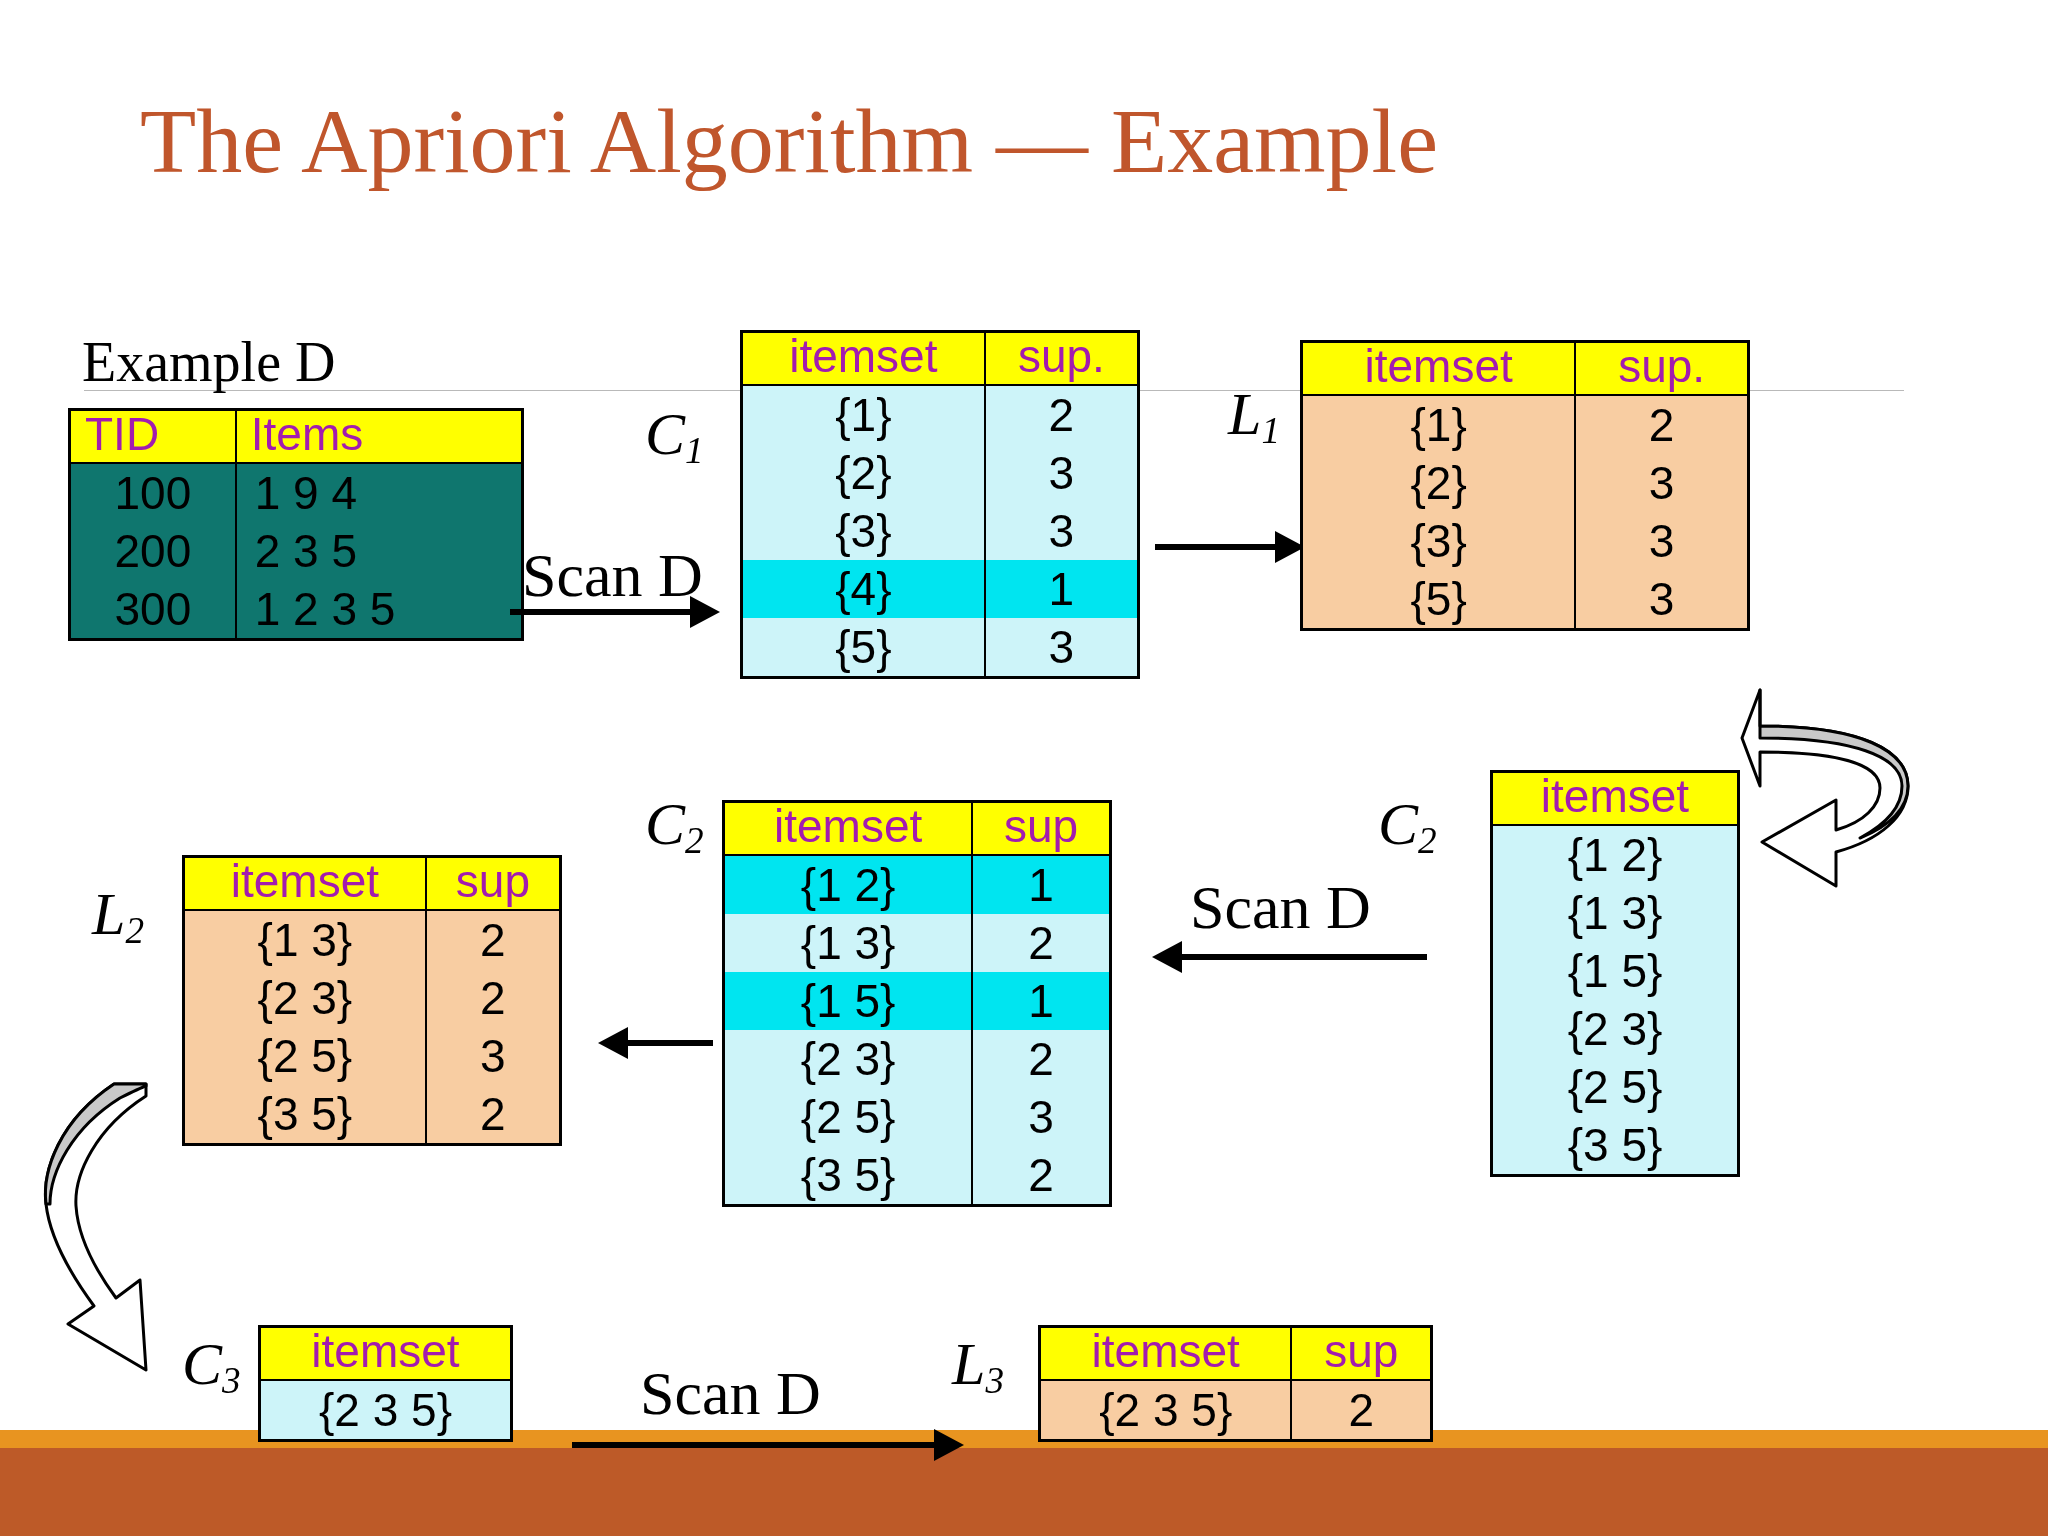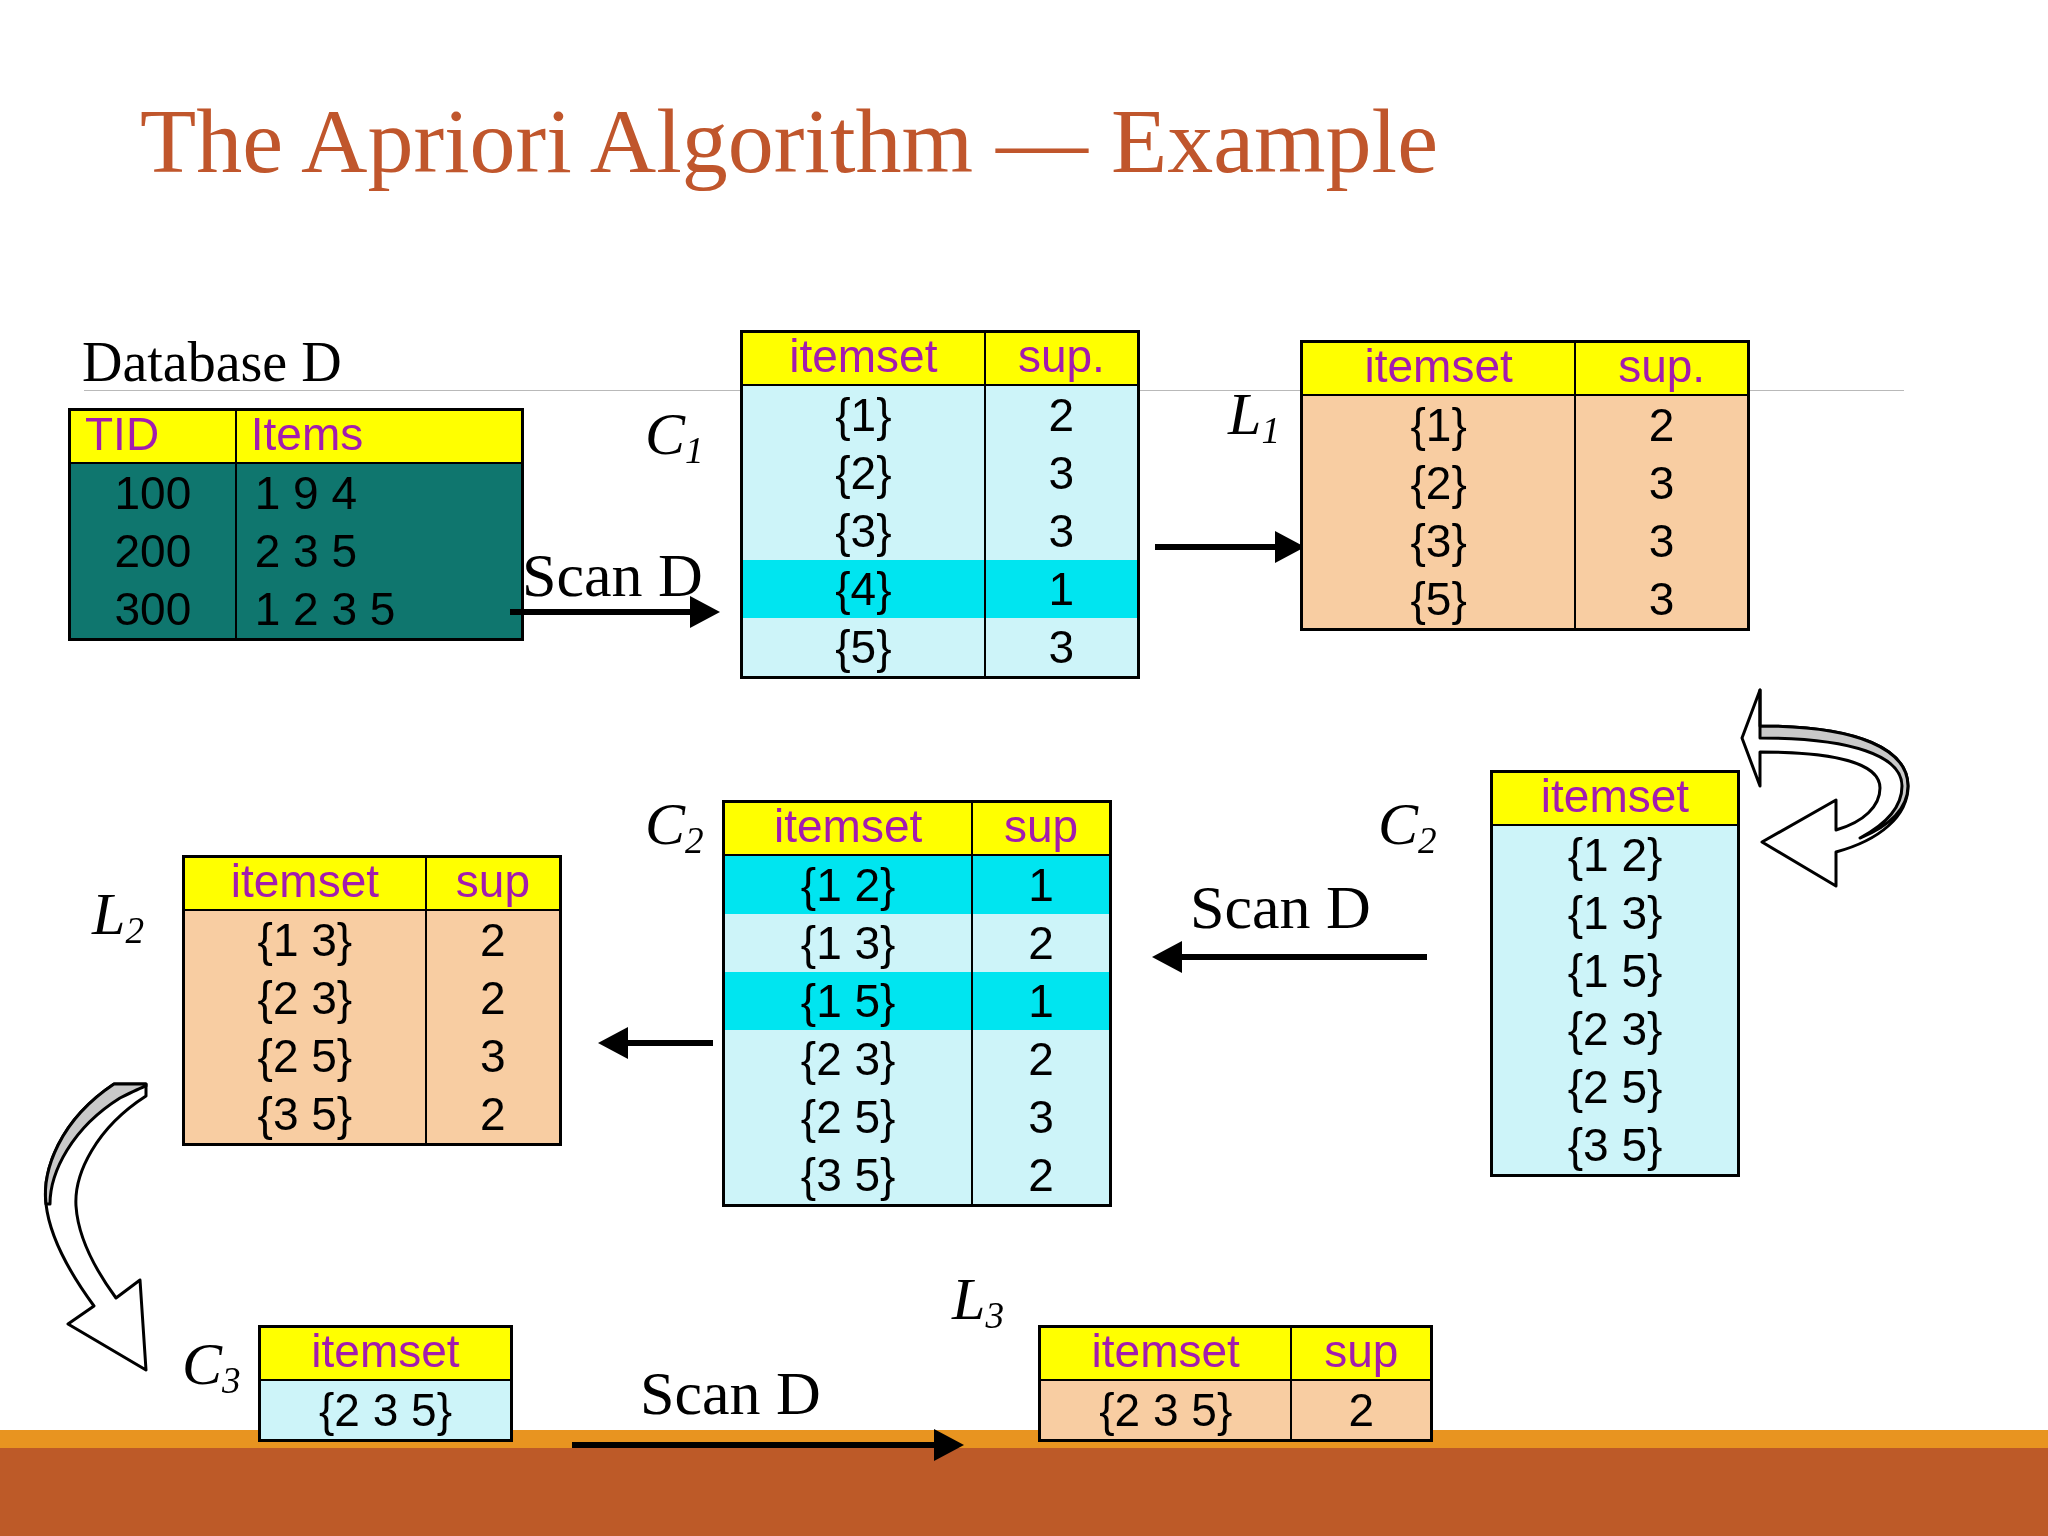--- a/index.html
+++ b/index.html
@@ -172,21 +172,21 @@
 
 <div id="slide">
 
   <div class="band-orange"></div>
   <div class="band-brown"></div>
 
   <div class="hairline"></div>
 
   <div class="title">The Apriori Algorithm — Example</div>
 
-  <div class="serif db-label">Database D</div>
+  <div class="serif db-label">Example D</div>
 
   <table class="tbl green" id="db-table">
     <thead>
       <tr>
         <th class="hleft">TID</th>
         <th class="hleft">Items</th>
       </tr>
     </thead>
     <tbody>
       <tr>
@@ -418,21 +418,21 @@
       </tr>
     </tbody>
   </table>
 
   <div class="serif scan-label" style="left:640px; top:1358px;">Scan D</div>
   <div class="arrow right" style="left:572px; top:1428px; width:392px; height:34px;">
     <div class="shaft"></div>
     <div class="head"></div>
   </div>
 
-  <div class="sym" style="left:952px; top:1265px;"><span>L</span><sub>3</sub></div>
+  <div class="sym" style="left:952px; top:1330px;"><span>L</span><sub>3</sub></div>
 
   <table class="tbl peach" id="l3-table">
     <thead>
       <tr>
         <th>itemset</th>
         <th>sup</th>
       </tr>
     </thead>
     <tbody>
       <tr>

